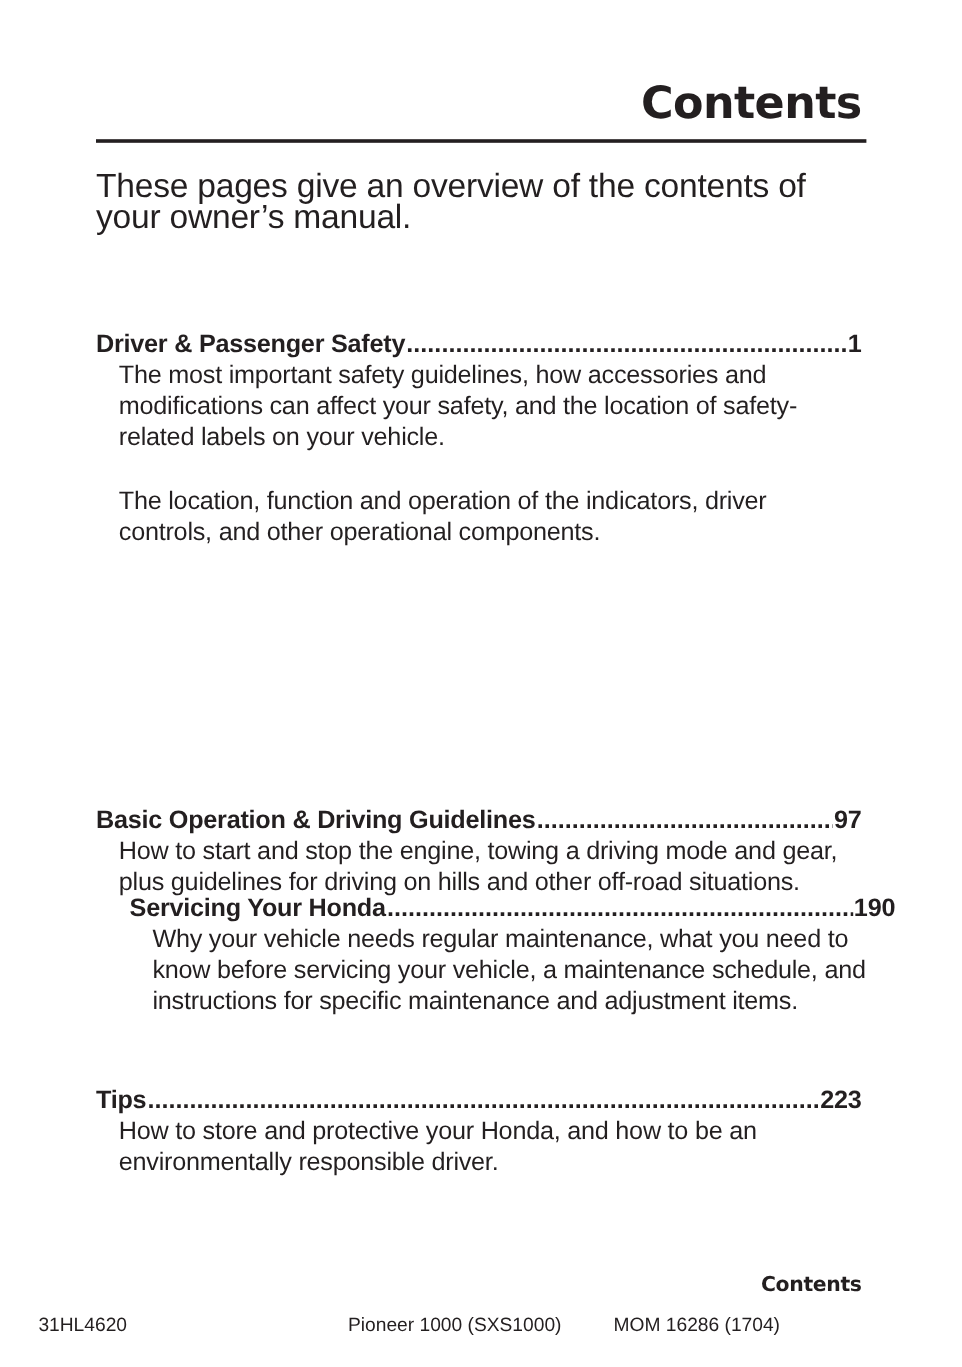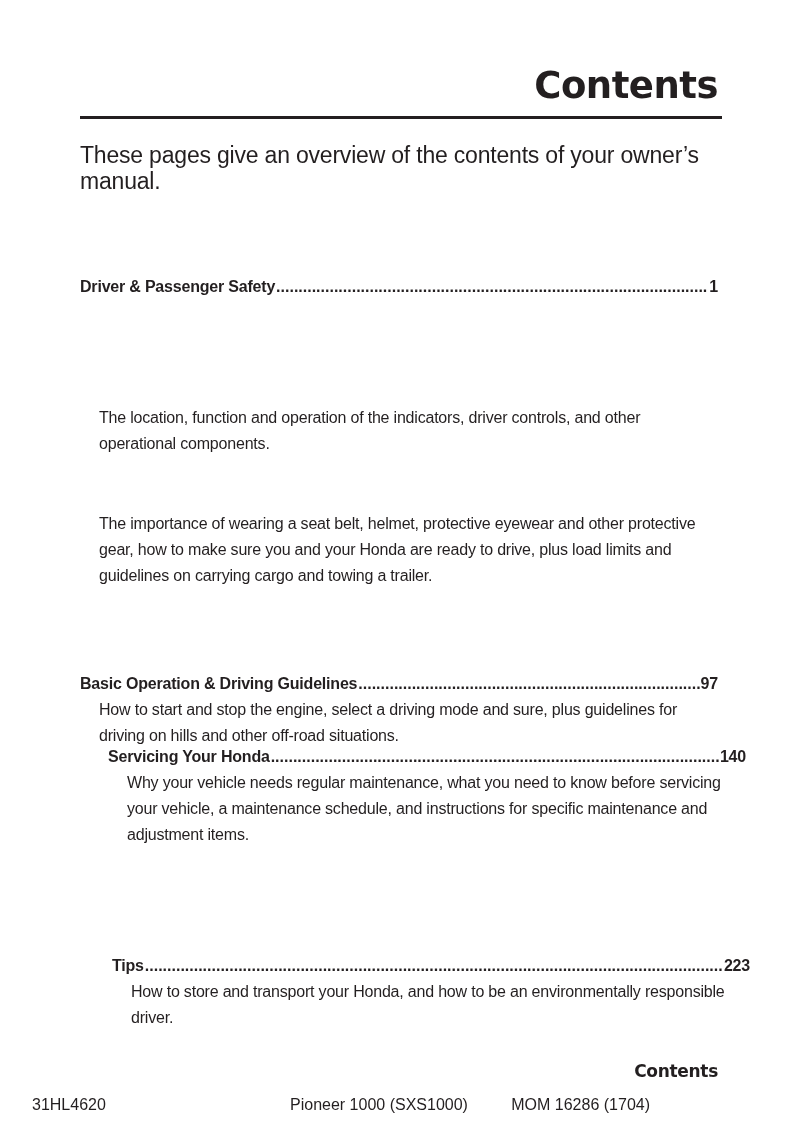--- a/index.html
+++ b/index.html
@@ -12,26 +12,26 @@
       font-family: "DejaVu Sans", sans-serif;
       font-weight: bold; font-size: 37px; letter-spacing: -0.5px;
       line-height: 48px; margin: 0;
     }
     .title-rule {
       position: absolute; left: 80px; top: 116px; width: 642px; height: 3px;
       background: #231f20;
     }
     .intro {
       position: absolute; left: 80px; top: 142px; width: 640px;
-      font-size: 23px; line-height: 26px; letter-spacing: -0.2px;
+      font-size: 28px; line-height: 26px; letter-spacing: -0.2px;
     }
     .intro p { margin: 0; }
     .entry {
       position: absolute; left: 80px; width: 638px;
-      font-size: 16px; line-height: 26px; letter-spacing: -0.2px;
+      font-size: 21px; line-height: 26px; letter-spacing: -0.2px;
     }
     .entry-head {
       display: flex; align-items: baseline; font-weight: bold;
       white-space: nowrap; cursor: pointer;
     }
     .entry-head .label { flex: 0 0 auto; }
     .entry-head .leader {
       flex: 1 1 auto; overflow: hidden; margin: 0 1px;
       letter-spacing: 0px;
     }
@@ -63,55 +63,55 @@
 <div class="intro">
   <p>These pages give an overview of the contents of your owner’s manual.</p>
 </div>
 
 <div class="entry" style="top:274px;">
   <div class="entry-head">
     <span class="label">Driver &amp; Passenger Safety</span>
     <span class="leader"></span>
     <span class="page">1</span>
   </div>
+  <p class="entry-desc">The most important safety guidelines, how accessories and modifications can affect your safety, and the location of safety-related labels on your vehicle.</p>
 </div>
 
 <div class="entry" style="top:405px;">
   <p class="entry-desc">The location, function and operation of the indicators, driver controls, and other operational components.</p>
 </div>
 
 <div class="entry" style="top:511px;">
-  <p class="entry-desc">The importance of wearing a seat belt, helmet, protective eyewear and other protective gear, how to make sure you and your Honda are ready to drive, plus load limits and guidelines on carrying cargo and towing a trailer.</p>
 </div>
 
 <div class="entry" style="top:671px;">
   <div class="entry-head">
     <span class="label">Basic Operation &amp; Driving Guidelines</span>
     <span class="leader"></span>
     <span class="page">97</span>
   </div>
-  <p class="entry-desc">How to start and stop the engine, select a driving mode and sure, plus guidelines for driving on hills and other off-road situations.</p>
+  <p class="entry-desc">How to start and stop the engine, towing a driving mode and gear, plus guidelines for driving on hills and other off-road situations.</p>
 </div>
 
 <div class="entry" style="top:744px;margin-left:28px;">
   <div class="entry-head">
     <span class="label">Servicing Your Honda</span>
     <span class="leader"></span>
-    <span class="page">140</span>
+    <span class="page">190</span>
   </div>
   <p class="entry-desc">Why your vehicle needs regular maintenance, what you need to know before servicing your vehicle, a maintenance schedule, and instructions for specific maintenance and adjustment items.</p>
 </div>
 
-<div class="entry" style="top:953px;margin-left:32px;">
+<div class="entry" style="top:904px;">
   <div class="entry-head">
     <span class="label">Tips</span>
     <span class="leader"></span>
     <span class="page">223</span>
   </div>
-  <p class="entry-desc">How to store and transport your Honda, and how to be an environmentally responsible driver.</p>
+  <p class="entry-desc">How to store and protective your Honda, and how to be an environmentally responsible driver.</p>
 </div>
 
 <div class="footer-section">Contents</div>
 
 <div class="footer">
   <span class="code">31HL4620</span>
   <span class="model">Pioneer 1000 (SXS1000)</span>
   <span class="mom">MOM 16286 (1704)</span>
 </div>
 

